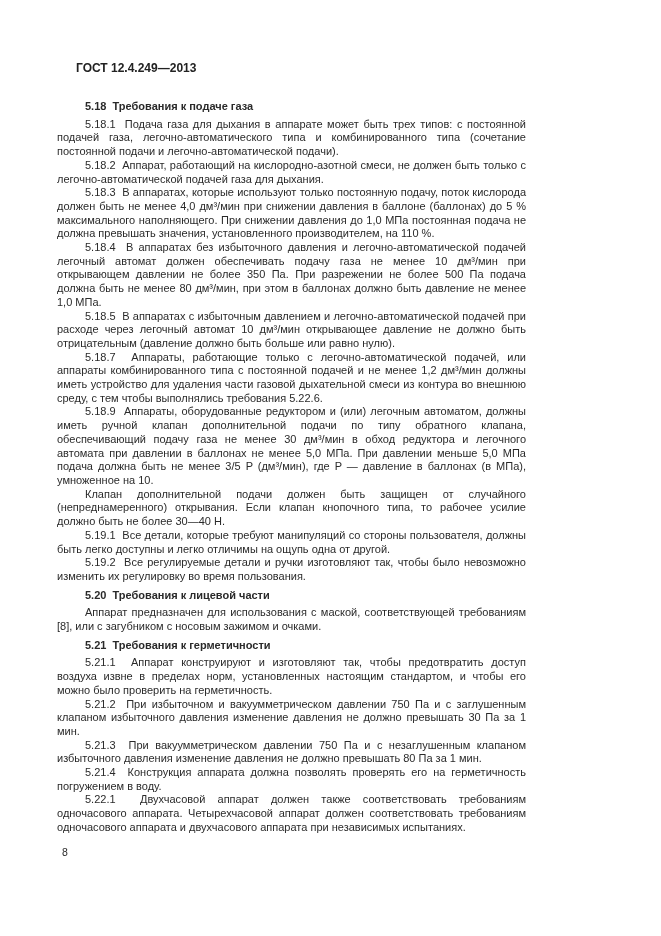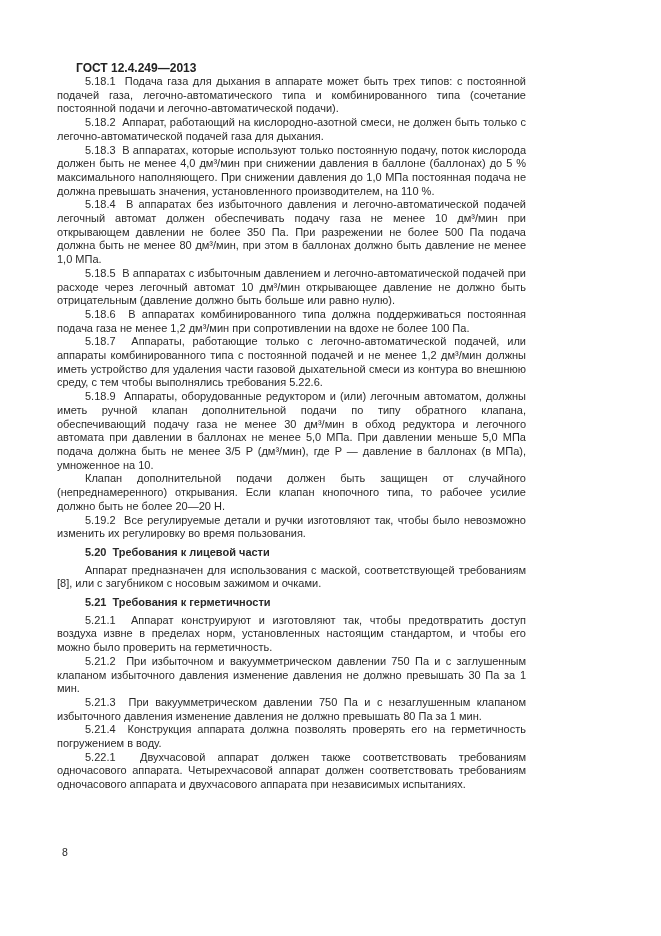--- a/index.html
+++ b/index.html
@@ -45,29 +45,30 @@
     color:#2a2a2a;
   }
 </style>
 </head>
 <body>
 
 <div class="page">
   <div class="doc-header">ГОСТ 12.4.249—2013</div>
 
   <div class="doc-body" id="doc-body">
+      <div class="sec-heading">5.18&nbsp; Требования к подаче газа</div>
       <p class="para">5.18.1&nbsp; Подача газа для дыхания в аппарате может быть трех типов: с постоянной подачей газа, легочно-автоматического типа и комбинированного типа (сочетание постоянной подачи и легочно-автоматической подачи).</p>
       <p class="para">5.18.2&nbsp; Аппарат, работающий на кислородно-азотной смеси, не должен быть только с легочно-автоматической подачей газа для дыхания.</p>
       <p class="para">5.18.3&nbsp; В аппаратах, которые используют только постоянную подачу, поток кислорода должен быть не менее 4,0 дм³/мин при снижении давления в баллоне (баллонах) до 5 % максимального наполняющего. При снижении давления до 1,0 МПа постоянная подача не должна превышать значения, установленного производителем, на 110 %.</p>
       <p class="para">5.18.4&nbsp; В аппаратах без избыточного давления и легочно-автоматической подачей легочный автомат должен обеспечивать подачу газа не менее 10 дм³/мин при открывающем давлении не более 350 Па. При разрежении не более 500 Па подача должна быть не менее 80 дм³/мин, при этом в баллонах должно быть давление не менее 1,0 МПа.</p>
       <p class="para">5.18.5&nbsp; В аппаратах с избыточным давлением и легочно-автоматической подачей при расходе через легочный автомат 10 дм³/мин открывающее давление не должно быть отрицательным (давление должно быть больше или равно нулю).</p>
-      <p class="para">5.18.6&nbsp; В аппаратах комбинированного типа должна поддерживаться постоянная подача газа не менее 1,2 дм³/мин при сопротивлении на вдохе не более 100 Па.</p>
       <p class="para">5.18.7&nbsp; Аппараты, работающие только с легочно-автоматической подачей, или аппараты комбинированного типа с постоянной подачей и не менее 1,2 дм³/мин должны иметь устройство для удаления части газовой дыхательной смеси из контура во внешнюю среду, с тем чтобы выполнялись требования 5.22.6.</p>
       <p class="para">5.18.9&nbsp; Аппараты, оборудованные редуктором и (или) легочным автоматом, должны иметь ручной клапан дополнительной подачи по типу обратного клапана, обеспечивающий подачу газа не менее 30 дм³/мин в обход редуктора и легочного автомата при давлении в баллонах не менее 5,0 МПа. При давлении меньше 5,0 МПа подача должна быть не менее 3/5 P (дм³/мин), где P — давление в баллонах (в МПа), умноженное на 10.</p>
-      <p class="para">Клапан дополнительной подачи должен быть защищен от случайного (непреднамеренного) открывания. Если клапан кнопочного типа, то рабочее усилие должно быть не более 20—20 Н.</p>
+      <p class="para">Клапан дополнительной подачи должен быть защищен от случайного (непреднамеренного) открывания. Если клапан кнопочного типа, то рабочее усилие должно быть не более 30—40 Н.</p>
+      <p class="para">5.19.1&nbsp; Все детали, которые требуют манипуляций со стороны пользователя, должны быть легко доступны и легко отличимы на ощупь одна от другой.</p>
       <p class="para">5.19.2&nbsp; Все регулируемые детали и ручки изготовляют так, чтобы было невозможно изменить их регулировку во время пользования.</p>
       <div class="sec-heading">5.20&nbsp; Требования к лицевой части</div>
       <p class="para">Аппарат предназначен для использования с маской, соответствующей требованиям [8], или с загубником с носовым зажимом и очками.</p>
       <div class="sec-heading">5.21&nbsp; Требования к герметичности</div>
       <p class="para">5.21.1&nbsp; Аппарат конструируют и изготовляют так, чтобы предотвратить доступ воздуха извне в пределах норм, установленных настоящим стандартом, и чтобы его можно было проверить на герметичность.</p>
       <p class="para">5.21.2&nbsp; При избыточном и вакуумметрическом давлении 750 Па и с заглушенным клапаном избыточного давления изменение давления не должно превышать 30 Па за 1 мин.</p>
       <p class="para">5.21.3&nbsp; При вакуумметрическом давлении 750 Па и с незаглушенным клапаном избыточного давления изменение давления не должно превышать 80 Па за 1 мин.</p>
       <p class="para">5.21.4&nbsp; Конструкция аппарата должна позволять проверять его на герметичность погружением в воду.</p>
       <p class="para">5.22.1&nbsp; Двухчасовой аппарат должен также соответствовать требованиям одночасового аппарата. Четырехчасовой аппарат должен соответствовать требованиям одночасового аппарата и двухчасового аппарата при независимых испытаниях.</p>
     </div>

